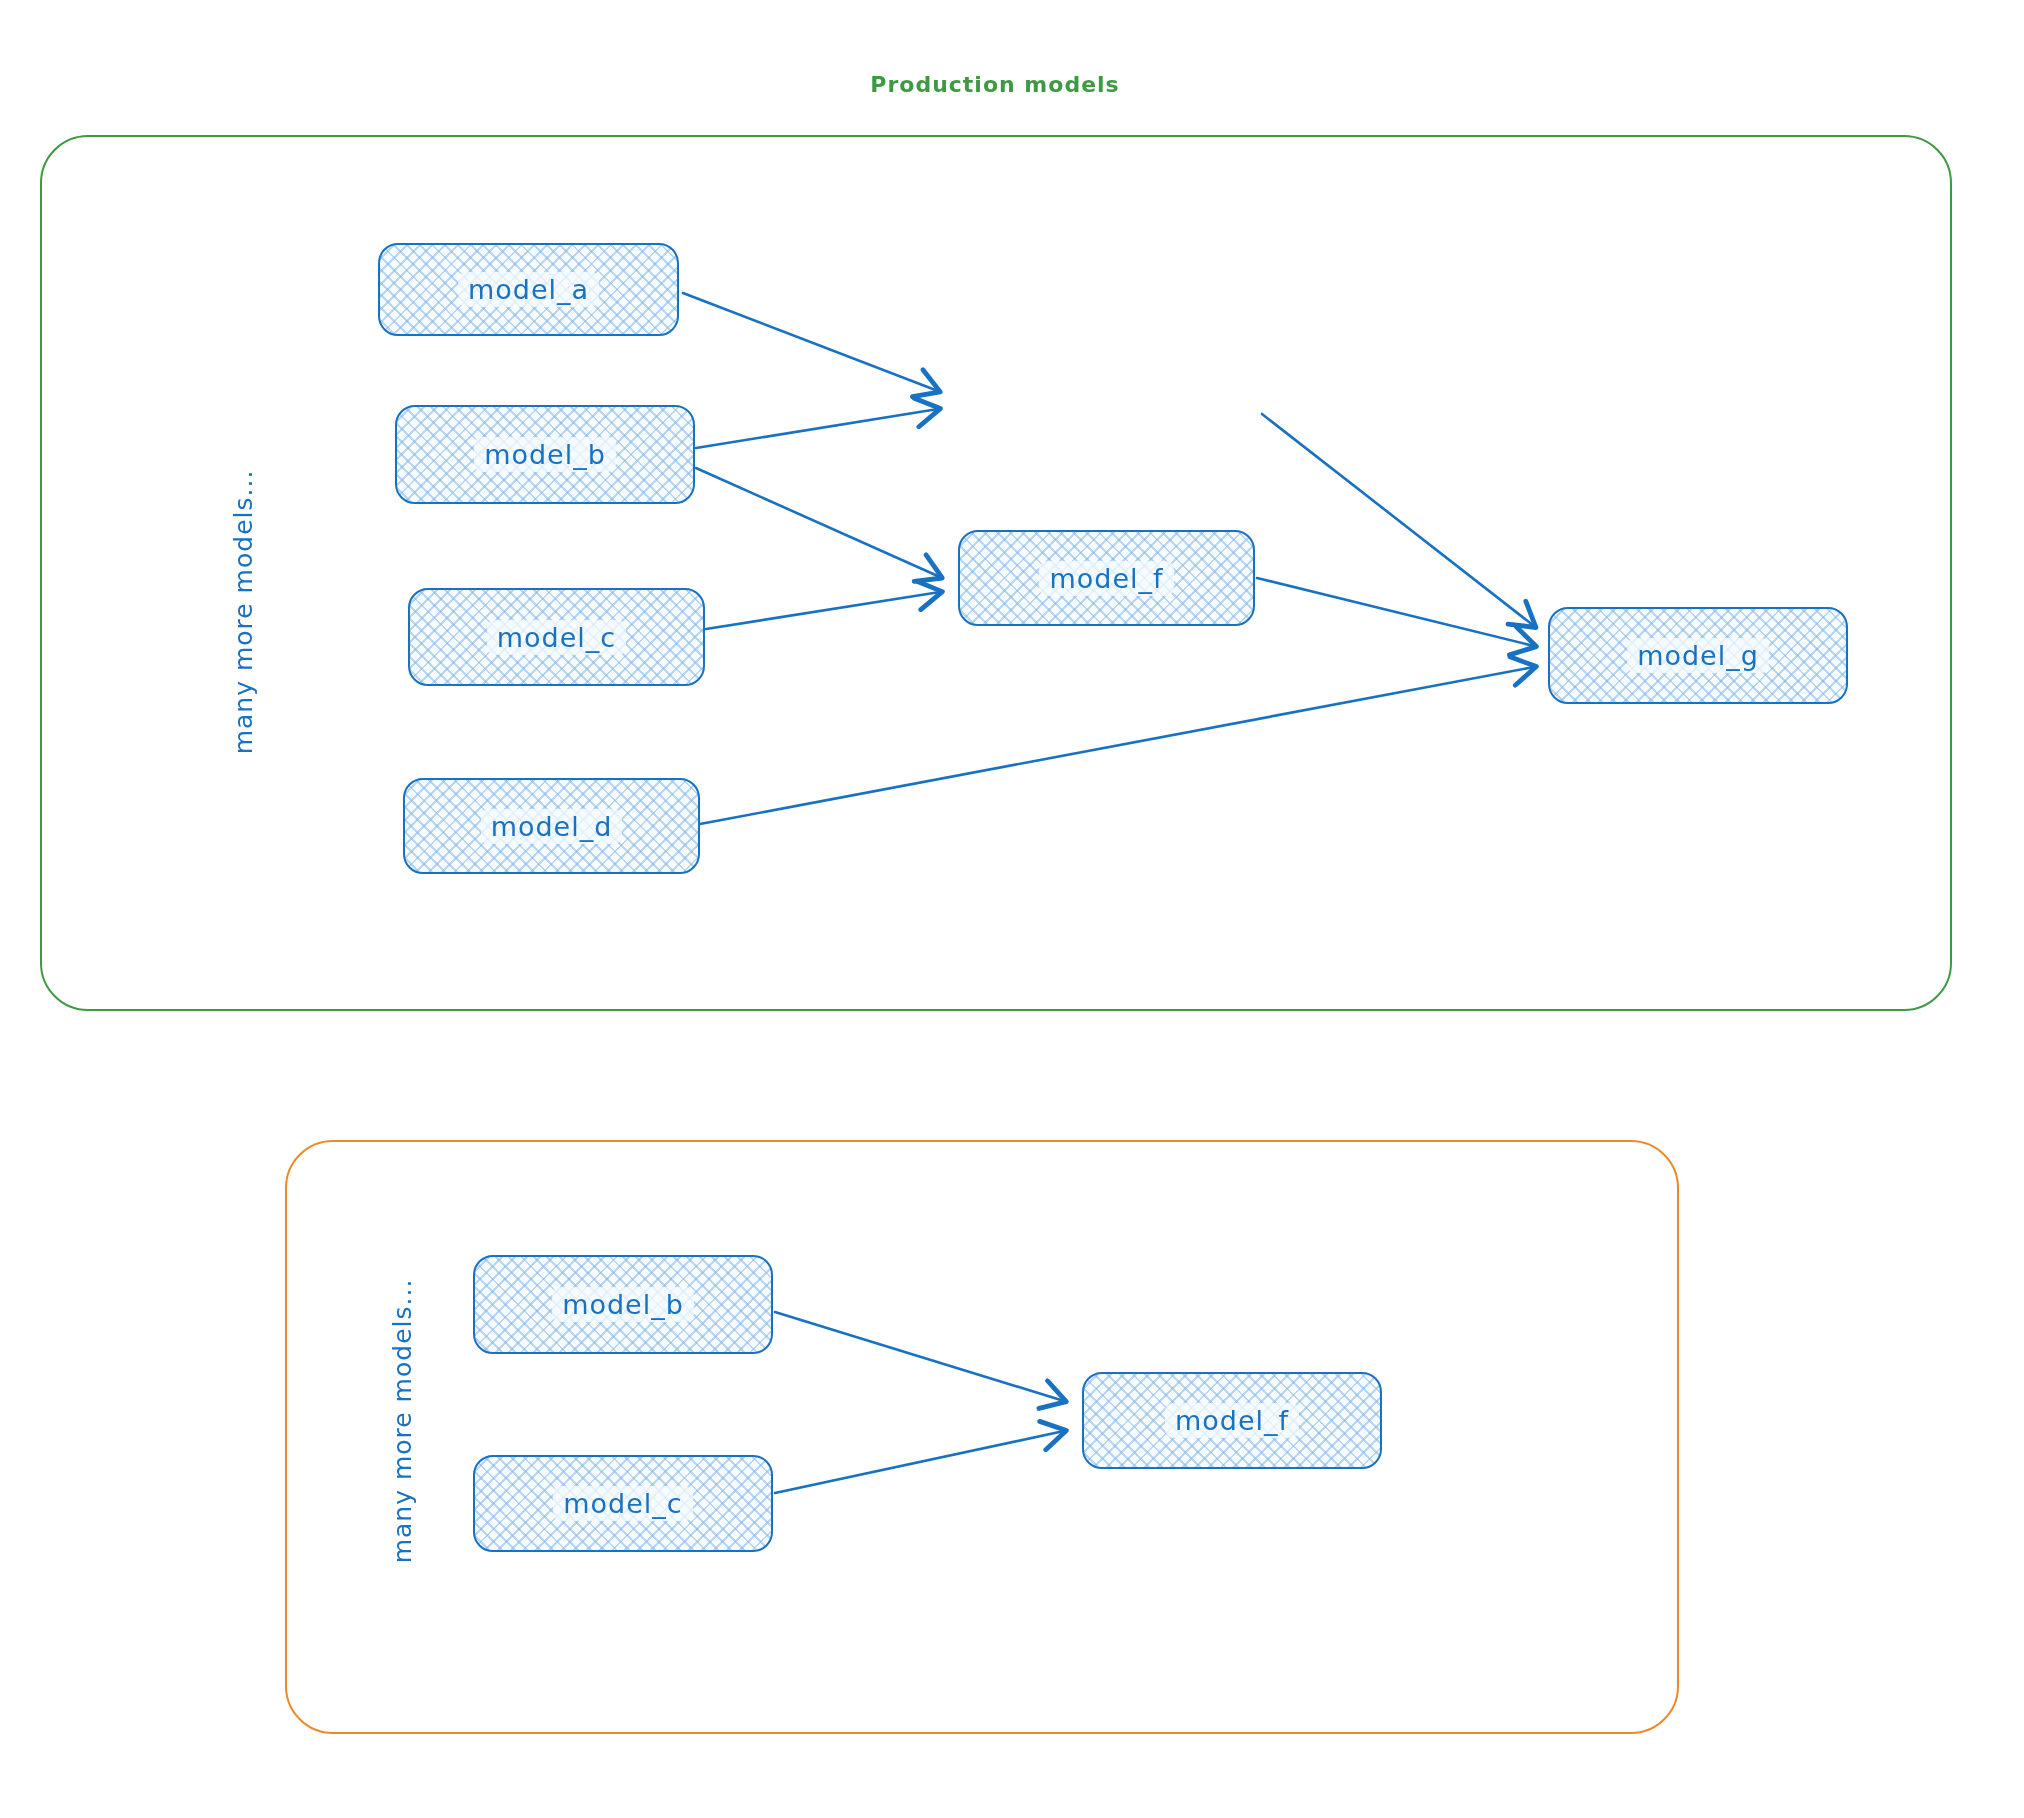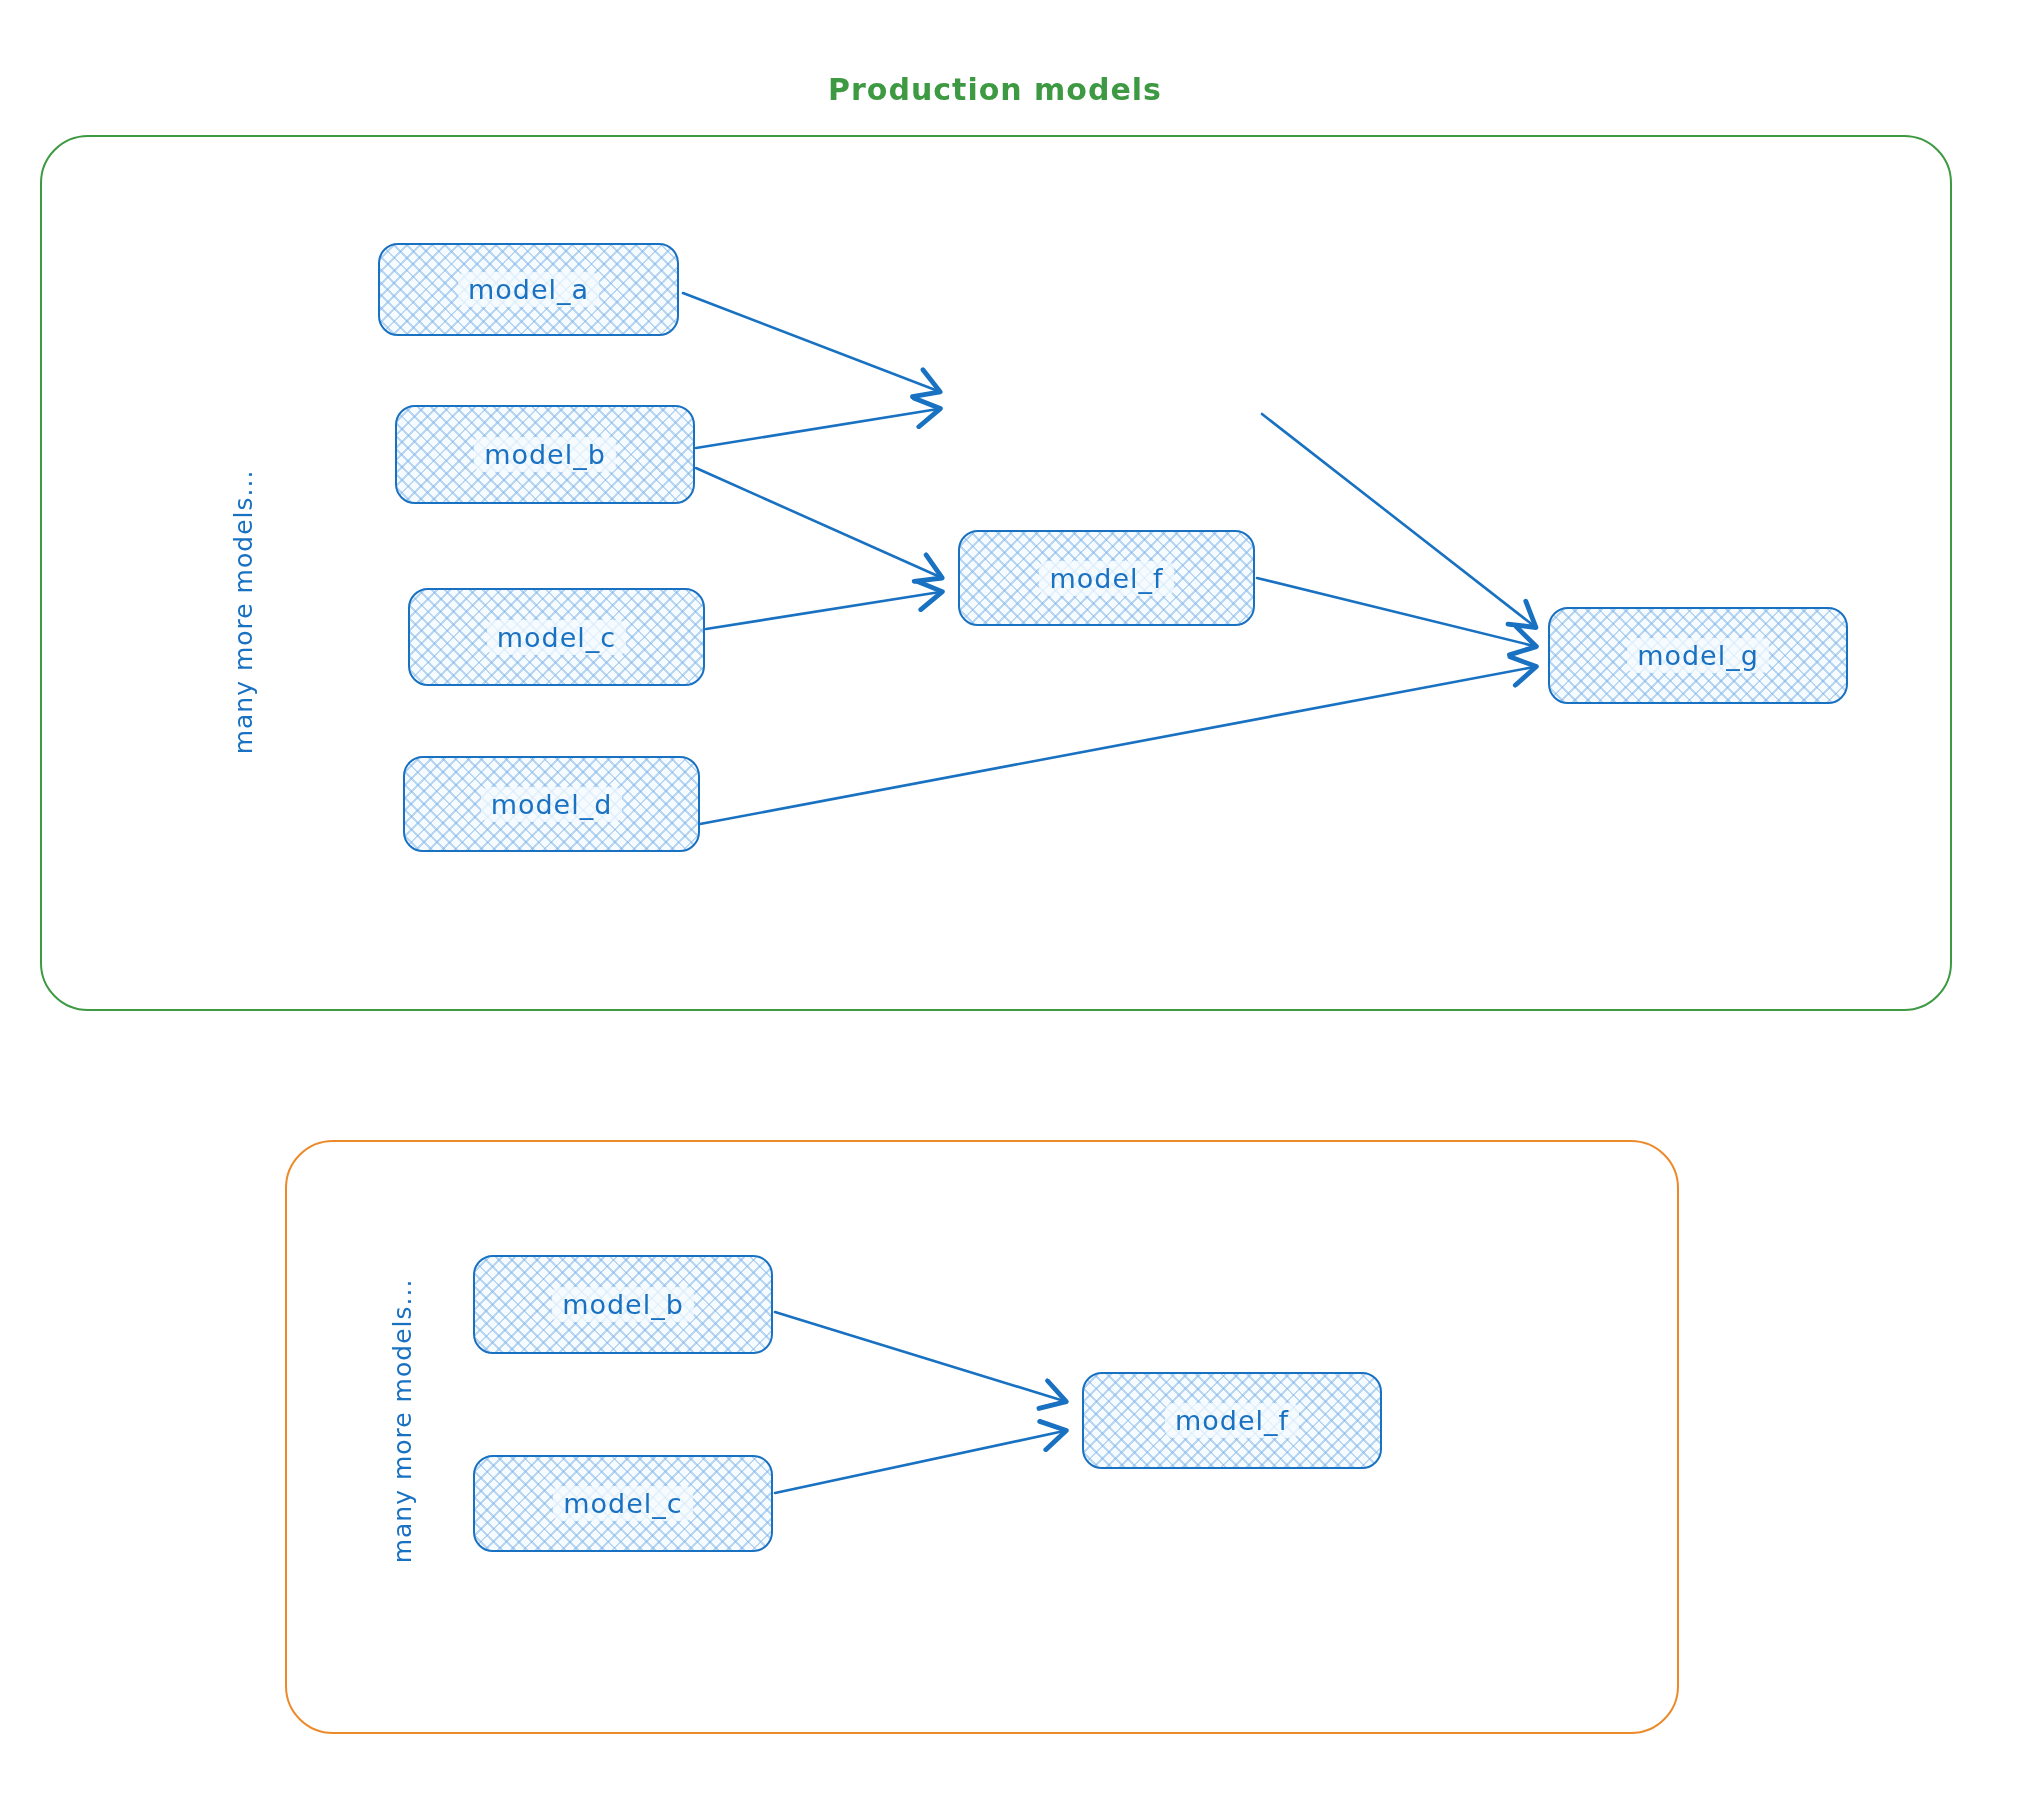--- a/index.html
+++ b/index.html
@@ -11,21 +11,21 @@
   .canvas {
     position: relative;
     width: 2024px;
     height: 1818px;
     background: #ffffff;
     overflow: hidden;
   }
   .section-title {
     position: absolute;
     text-align: center;
-    font-size: 30px;
+    font-size: 22px;
     font-weight: 600;
     letter-spacing: 1px;
   }
   .title-production { left: 40px; width: 1910px; top: 72px; color: #3d9a42; }
   .title-development { left: 285px; width: 1390px; top: 1078px; color: #ec8a2a; }
   .frame {
     position: absolute;
     border-radius: 48px;
     background: transparent;
   }
@@ -113,21 +113,21 @@
   </div>
 
   <div class="node" style="left:395px; top:405px; width:296px; height:95px;">
     <span class="node-inner">model_b</span>
   </div>
 
   <div class="node" style="left:408px; top:588px; width:293px; height:94px;">
     <span class="node-inner">model_c</span>
   </div>
 
-  <div class="node" style="left:403px; top:756px; width:293px; height:92px;">
+  <div class="node" style="left:403px; top:778px; width:293px; height:92px;">
     <span class="node-inner">model_d</span>
   </div>
 
 
   <div class="node" style="left:958px; top:530px; width:293px; height:92px;">
     <span class="node-inner">model_f</span>
   </div>
 
   <div class="node" style="left:1548px; top:607px; width:296px; height:93px;">
     <span class="node-inner">model_g</span>

